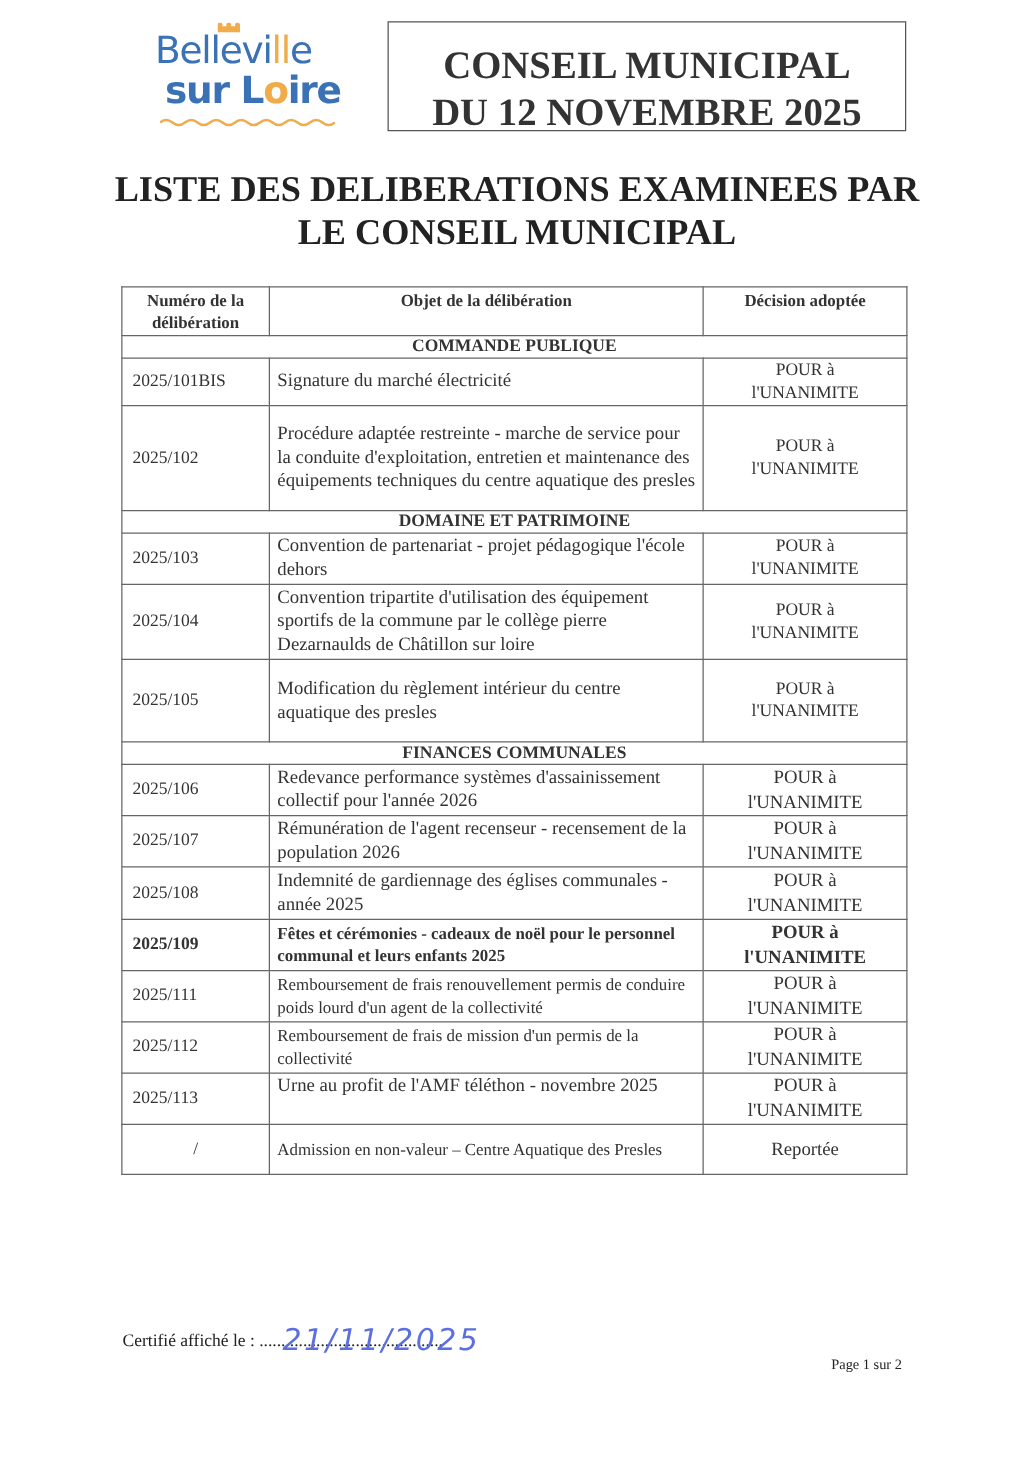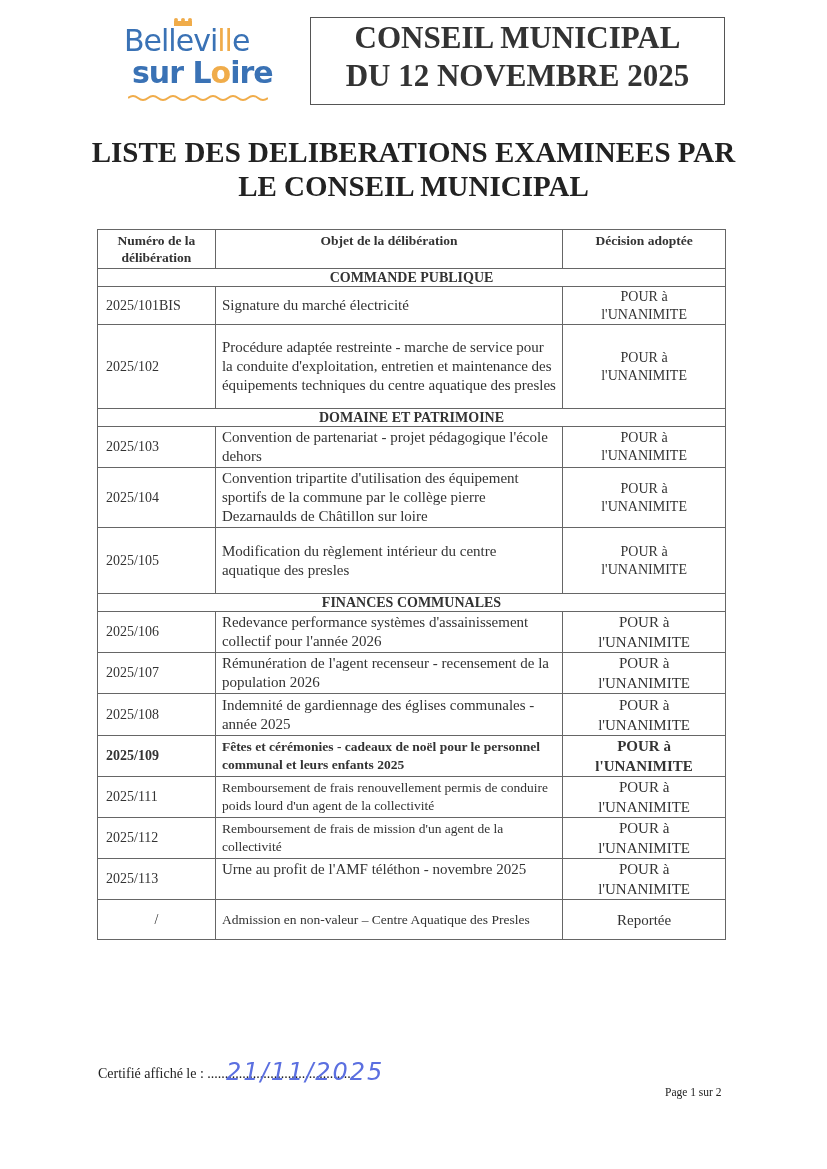--- a/index.html
+++ b/index.html
@@ -6,21 +6,21 @@
     html, body { width: 827px; height: 1169px; background: #ffffff; }
     body { position: relative; font-family: "Liberation Serif", serif; color: #222; overflow: hidden; }
 
     .logo { position: absolute; left: 122px; top: 18px; width: 160px; height: 80px; }
     .logo .crown { position: absolute; left: 52px; top: 0px; width: 18px; height: 8px; }
     .logo .line1 { position: absolute; left: 2px; top: 6px; font-family: "DejaVu Sans", sans-serif; font-weight: normal; font-size: 30px; letter-spacing: -1px; color: #3a72b5; line-height: 34px; white-space: nowrap; }
     .logo .line2 { position: absolute; left: 10px; top: 38px; font-family: "DejaVu Sans", sans-serif; font-weight: bold; font-size: 30px; letter-spacing: -1px; color: #3a72b5; line-height: 34px; white-space: nowrap; }
     .logo .accent { color: #f0ac4a; }
     .logo .waves { position: absolute; left: 6px; top: 76px; width: 140px; height: 8px; }
 
-    .header-box { position: absolute; left: 310px; top: 17px; width: 415px; height: 88px; border: 1.5px solid #555; text-align: center; font-weight: bold; font-size: 31px; line-height: 38px; padding-top: 1px; color: #333; }
+    .header-box { position: absolute; left: 310px; top: 17px; width: 415px; height: 88px; border: 1.5px solid #555; text-align: center; font-weight: bold; font-size: 31px; line-height: 38px; padding-top: 15px; color: #333; }
 
     .main-title { position: absolute; left: 60px; width: 707px; top: 135px; text-align: center; font-weight: bold; font-size: 29px; line-height: 34px; color: #222; }
 
     table.delib { position: absolute; left: 97px; top: 229px; width: 629px; border-collapse: collapse; font-size: 15px; color: #333; border-radius: 24px; }
     table.delib td, table.delib th { border: 1px solid #666; vertical-align: middle; }
     table.delib th { font-weight: bold; font-size: 13.5px; line-height: 17px; padding: 2px 4px; vertical-align: top; height: 37px; }
     .col-num { width: 118px; }
     .col-obj { width: 348px; }
     .col-dec { width: 163px; }
     td.num { padding-left: 8px; font-size: 14px; }
@@ -157,21 +157,21 @@
       <tr style="height: 40px;">
         <td class="num">2025/111</td>
         <td class="obj small">Remboursement de frais renouvellement permis de conduire poids lourd d'un agent de la collectivité</td>
         <td class="dec big">
           <span>POUR à</span>
           <span>l'UNANIMITE</span>
         </td>
       </tr>
       <tr style="height: 40px;">
         <td class="num">2025/112</td>
-        <td class="obj small">Remboursement de frais de mission d'un agent de la collectivité</td>
+        <td class="obj small">Remboursement de frais de mission d'un permis de la collectivité</td>
         <td class="dec big">
           <span>POUR à</span>
           <span>l'UNANIMITE</span>
         </td>
       </tr>
       <tr style="height: 40px;">
         <td class="num">2025/113</td>
         <td class="obj" style="vertical-align: top;">Urne au profit de l'AMF téléthon - novembre 2025</td>
         <td class="dec big">
           <span>POUR à</span>

